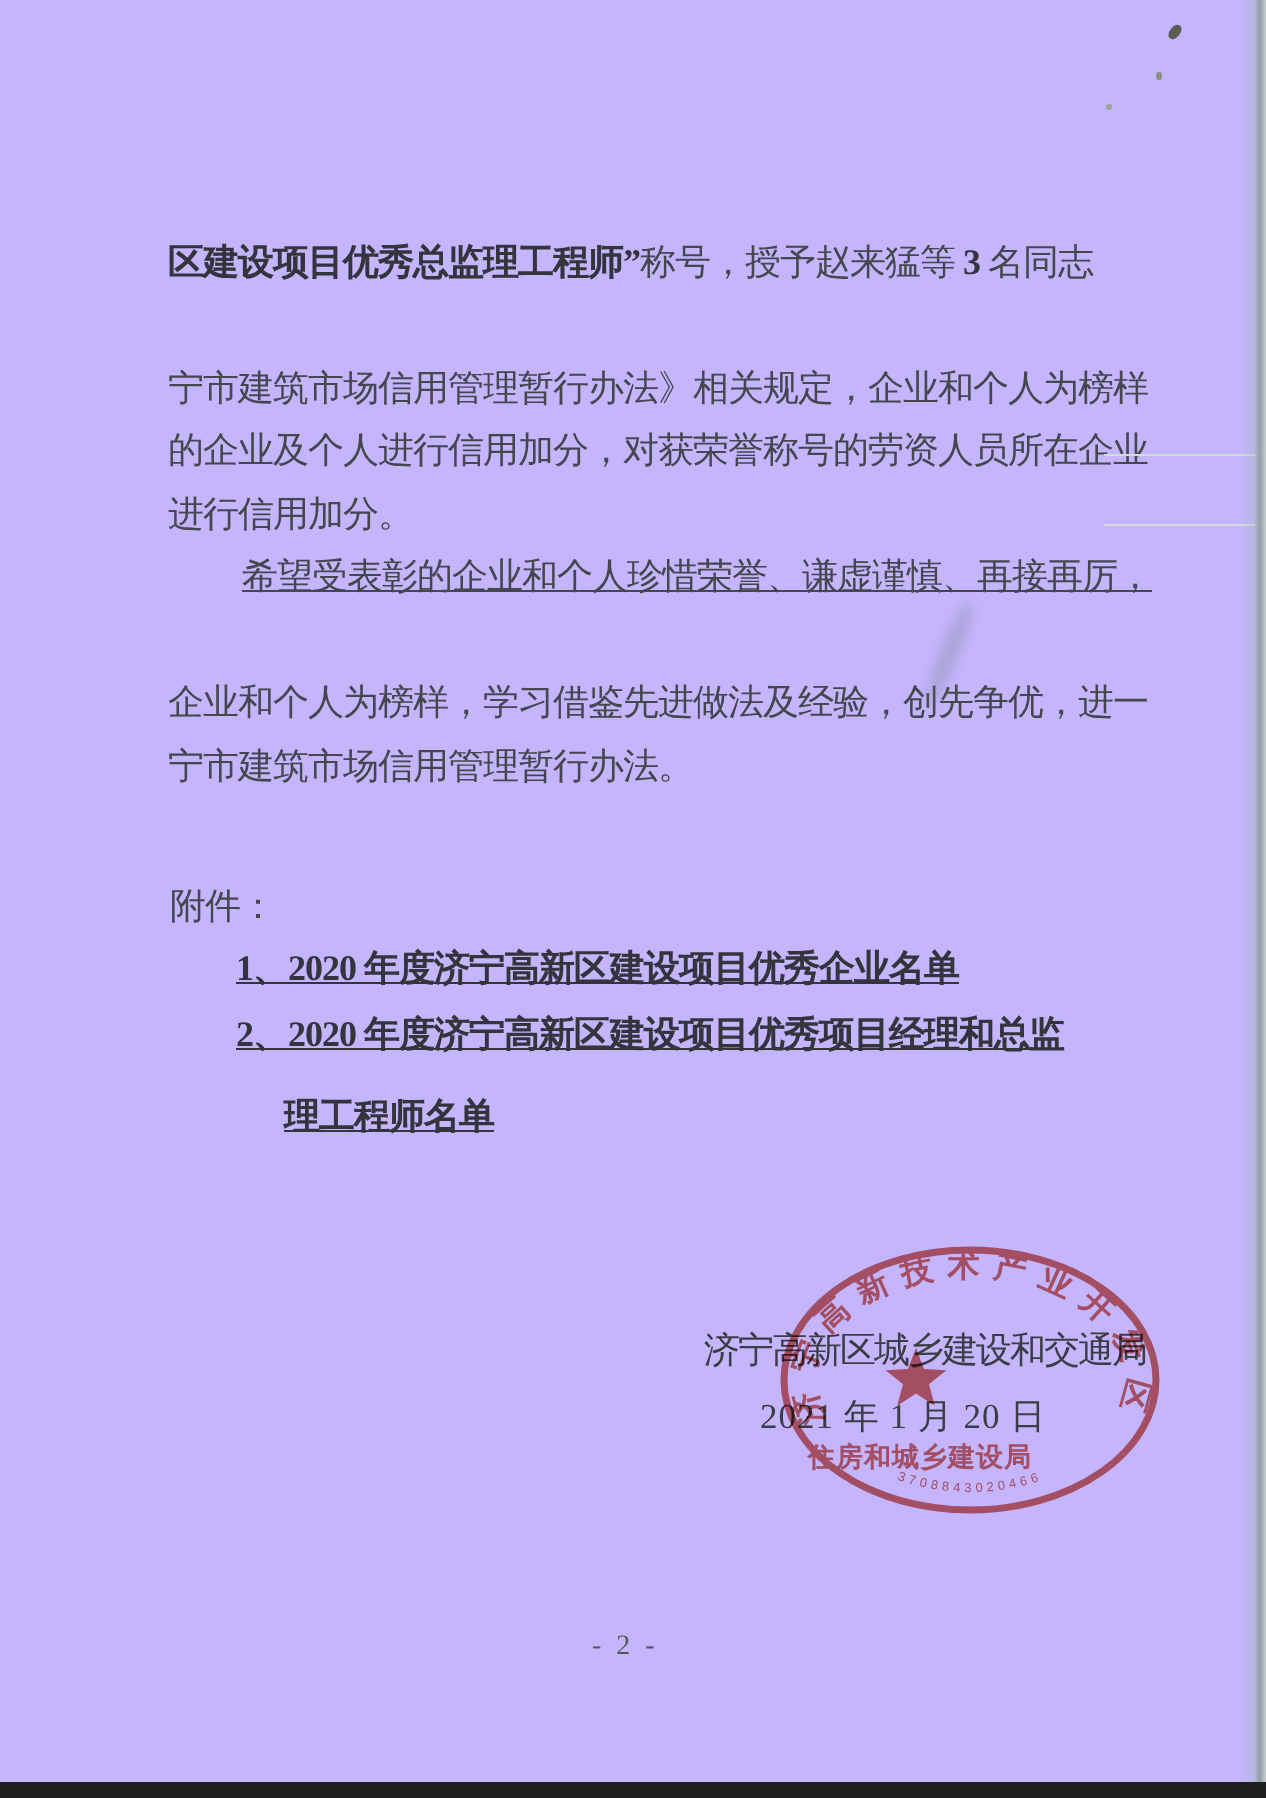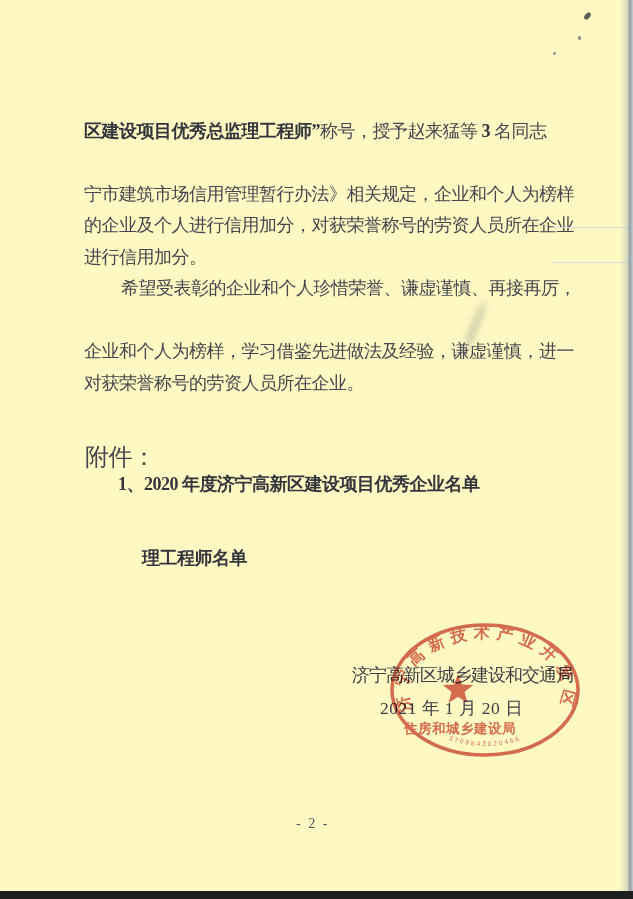--- a/index.html
+++ b/index.html
@@ -1,33 +1,33 @@
 <!DOCTYPE html>
 <html><head>
 <meta charset="utf-8">
 <style>
   html,body{margin:0;padding:0;background:#e9eaea;}
   .page{
     position:relative;width:633px;height:899px;overflow:hidden;
-    background:#fef9c3;
+    background:#c4b5fd;
     font-family:"Liberation Serif","DejaVu Serif",serif;
   }
   
   .line{
     position:absolute;left:84px;white-space:nowrap;
     font-size:18px;line-height:23px;letter-spacing:-0.5px;
     color:#45464e;
   }
   .b{font-weight:bold;color:#33343c;}
-  .indent{padding-left:37px;}
-  .att-label{position:absolute;left:85px;top:441px;font-size:24px;color:#45464e;letter-spacing:-0.5px;white-space:nowrap;}
+  .indent{padding-left:37px;text-decoration:underline;}
+  .att-label{position:absolute;left:85px;top:441px;font-size:18px;color:#45464e;letter-spacing:-0.5px;white-space:nowrap;}
   .att-item{
     position:absolute;left:118px;white-space:nowrap;
     font-size:18px;line-height:23px;letter-spacing:-0.5px;
-    font-weight:bold;color:#33343c;
+    font-weight:bold;color:#33343c;text-decoration:underline;
   }
   .att-cont{left:142px;}
   .sig-org{
     position:absolute;left:352px;top:663px;white-space:nowrap;
     font-size:18px;letter-spacing:-1px;color:#3b3c44;
   }
   .sig-date{
     position:absolute;left:380px;top:696px;white-space:nowrap;
     font-size:17.5px;letter-spacing:0.5px;color:#3b3c44;font-weight:normal;
   }
@@ -82,28 +82,29 @@
     <span>的企业及个人进行信用加分，对获荣誉称号的劳资人员所在企业</span>
   </div>
   <div class="line" style="top:246px">
     <span>进行信用加分。</span>
   </div>
 
   <div class="line indent" style="top:277px">
     <span>希望受表彰的企业和个人珍惜荣誉、谦虚谨慎、再接再厉，</span>
   </div>
   <div class="line" style="top:340px">
-    <span>企业和个人为榜样，学习借鉴先进做法及经验，谦虚谨慎，进一</span>
+    <span>企业和个人为榜样，学习借鉴先进做法及经验，创先争优，进一</span>
   </div>
   <div class="line" style="top:372px">
-    <span>对获荣誉称号的劳资人员所在企业。</span>
+    <span>宁市建筑市场信用管理暂行办法。</span>
   </div>
 
   <div class="att-label">附件：</div>
   <div class="att-item" style="top:473px">1、2020 年度济宁高新区建设项目优秀企业名单</div>
+  <div class="att-item" style="top:506px">2、2020 年度济宁高新区建设项目优秀项目经理和总监</div>
   <div class="att-item att-cont" style="top:547px">理工程师名单</div>
 
   <div class="sig-org">济宁高新区城乡建设和交通局</div>
   <div class="sig-date">2021 年 1 月 20 日</div>
 
   <svg class="seal" viewBox="0 0 220 170" aria-hidden="true">
     <defs>
       <path id="sealTopArc" d="M 36.7 97.8 A 78 52 0 1 1 183.3 97.8" fill="none"></path>
       <path id="sealBotArc" d="M 37.5 103.7 A 80 56 0 0 0 182.5 103.7" fill="none"></path>
     </defs>

